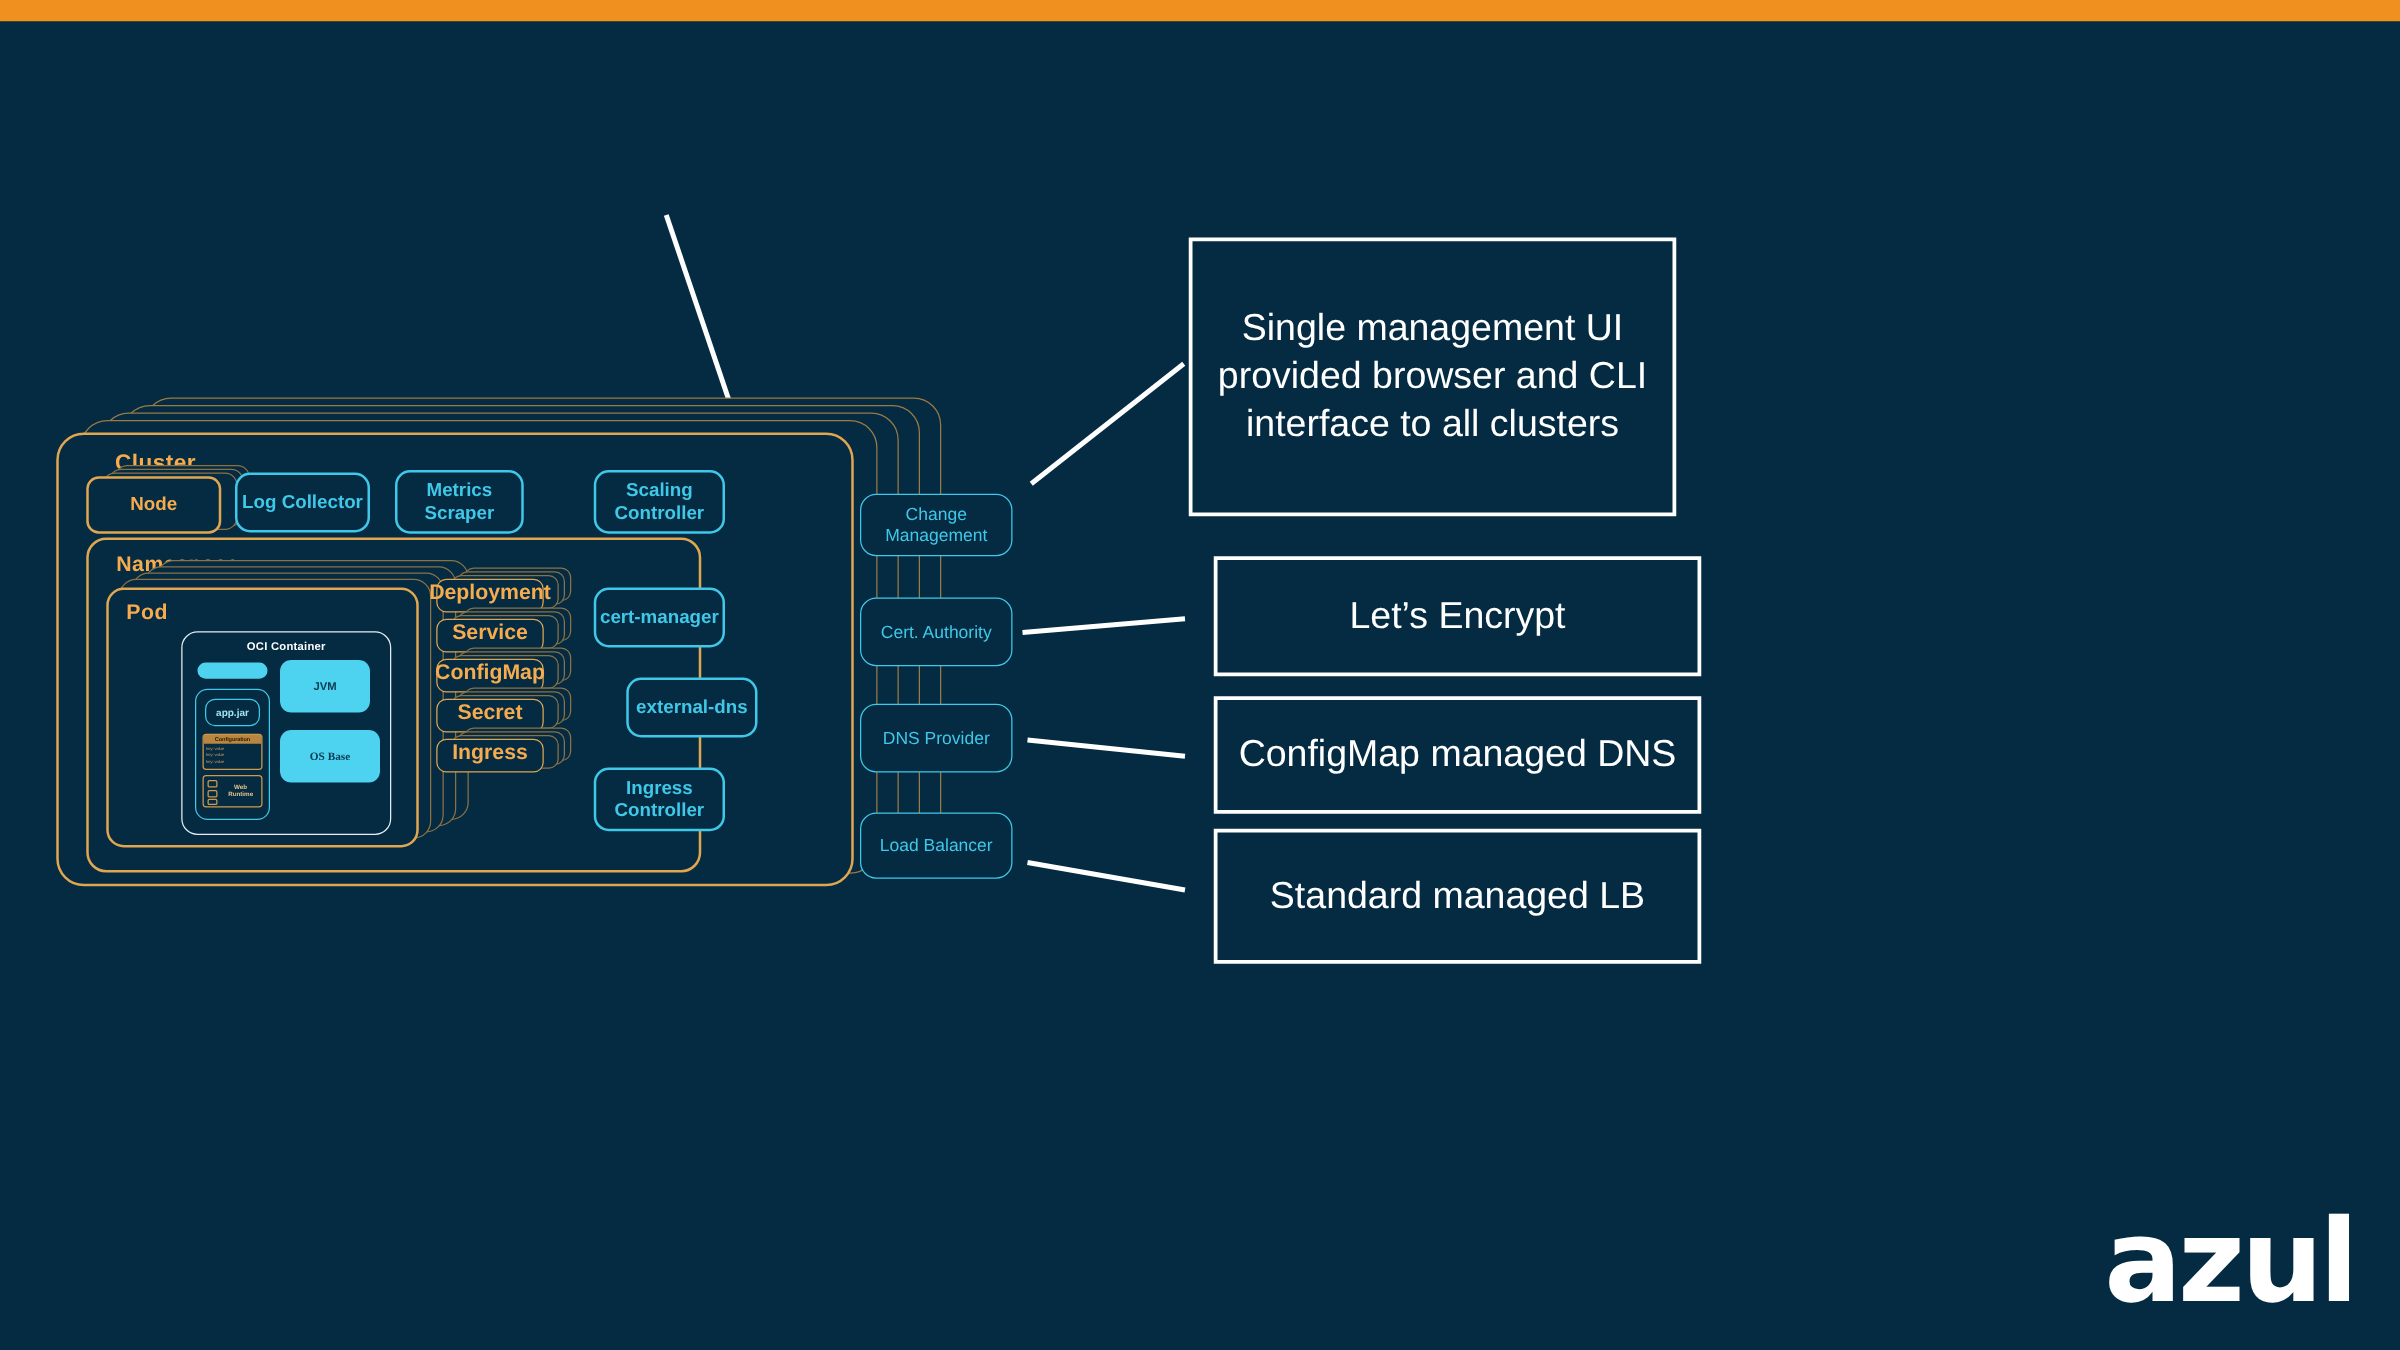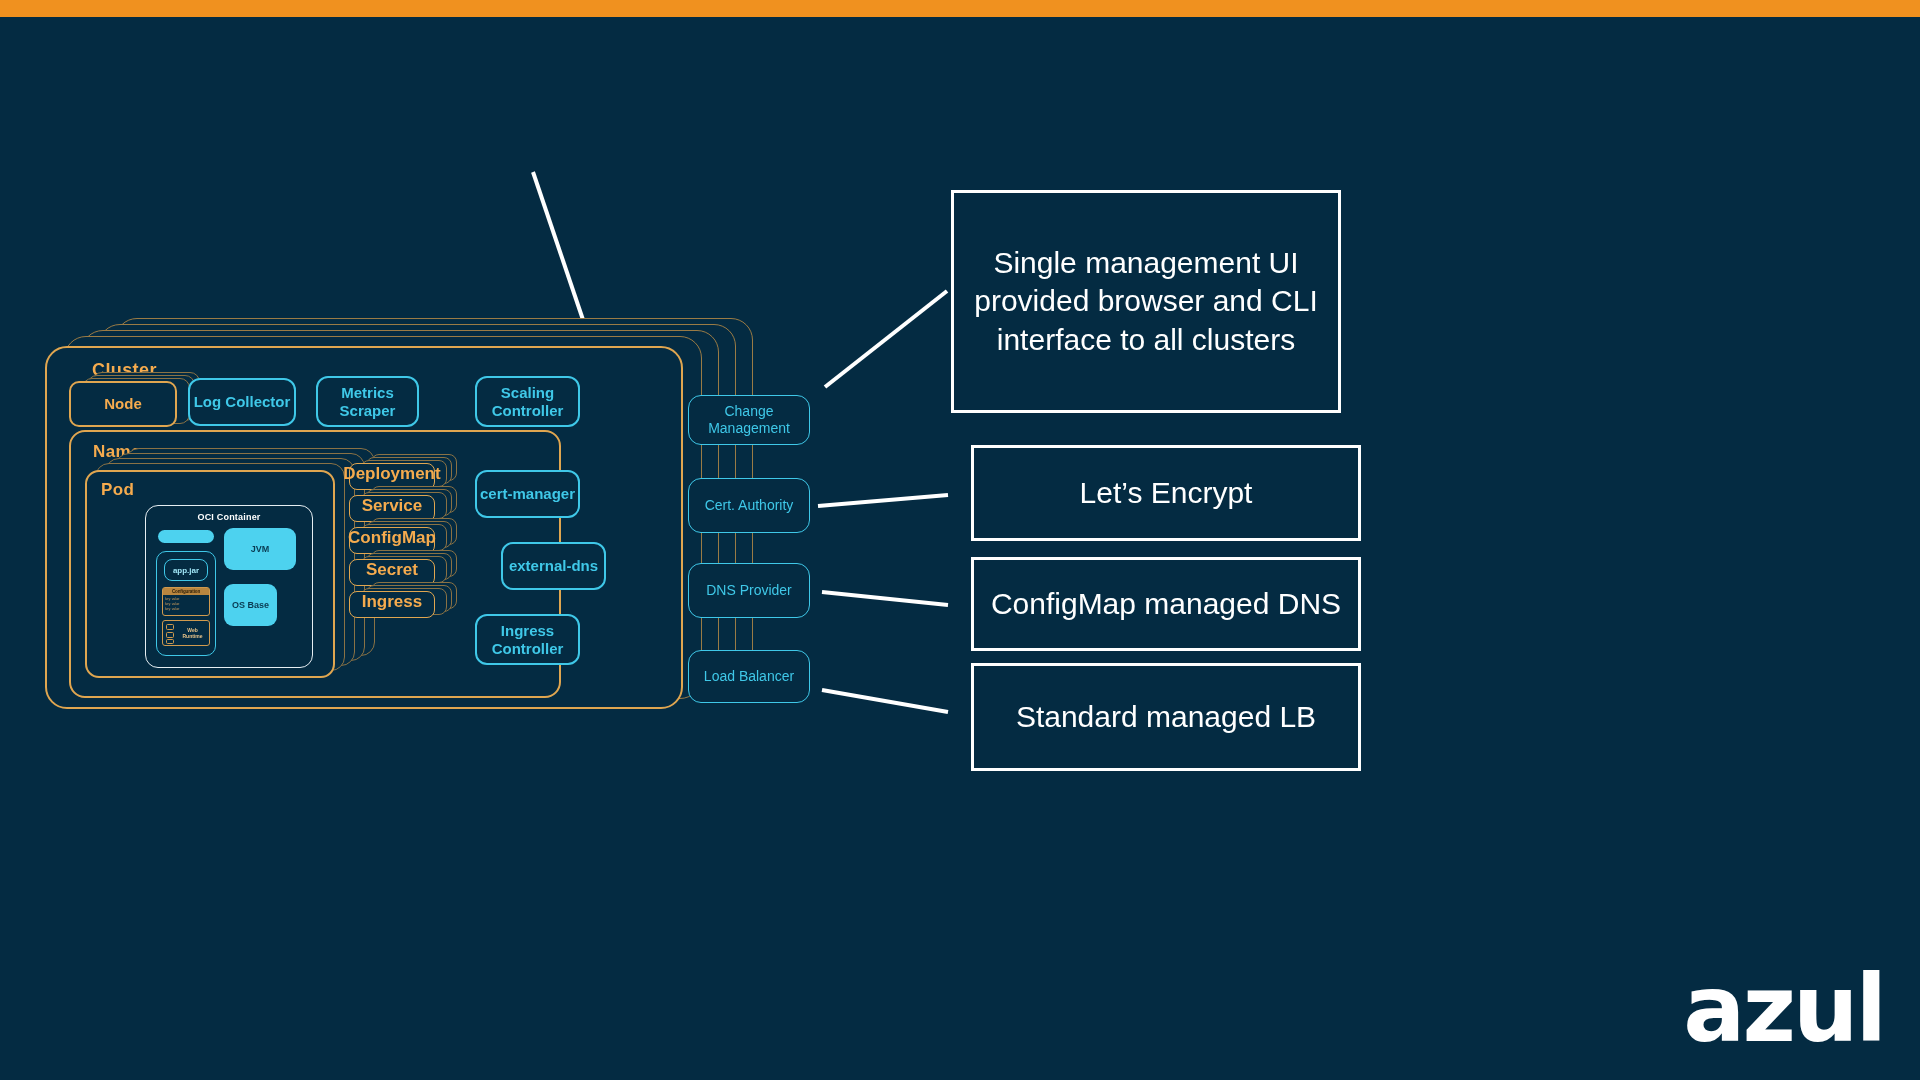--- a/index.html
+++ b/index.html
@@ -341,21 +341,21 @@
 
           <div id="oci-box">
             <div id="oci-label">OCI Container</div>
 
             <div class="pill" style="left:12px; top:24px; width:56px; height:13px;"></div>
 
             <div class="cyanfill" style="left:78px; top:22px; width:72px; height:42px;">
               <span>JVM</span>
             </div>
 
-            <div class="cyanfill" style="left:78px; top:78px; width:53px; height:42px;">
+            <div class="cyanfill" style="left:78px; top:78px; width:80px; height:42px;font-family:Liberation Serif, serif;">
               <span>OS Base</span>
             </div>
 
             <div class="innerframe" style="left:10px; top:45px; width:60px; height:105px;"></div>
 
             <div class="appjar" style="left:18px; top:53px; width:44px; height:22px;">
               <span>app.jar</span>
             </div>
 
             <div class="microbox" style="left:16px; top:81px; width:48px; height:29px;"></div>

